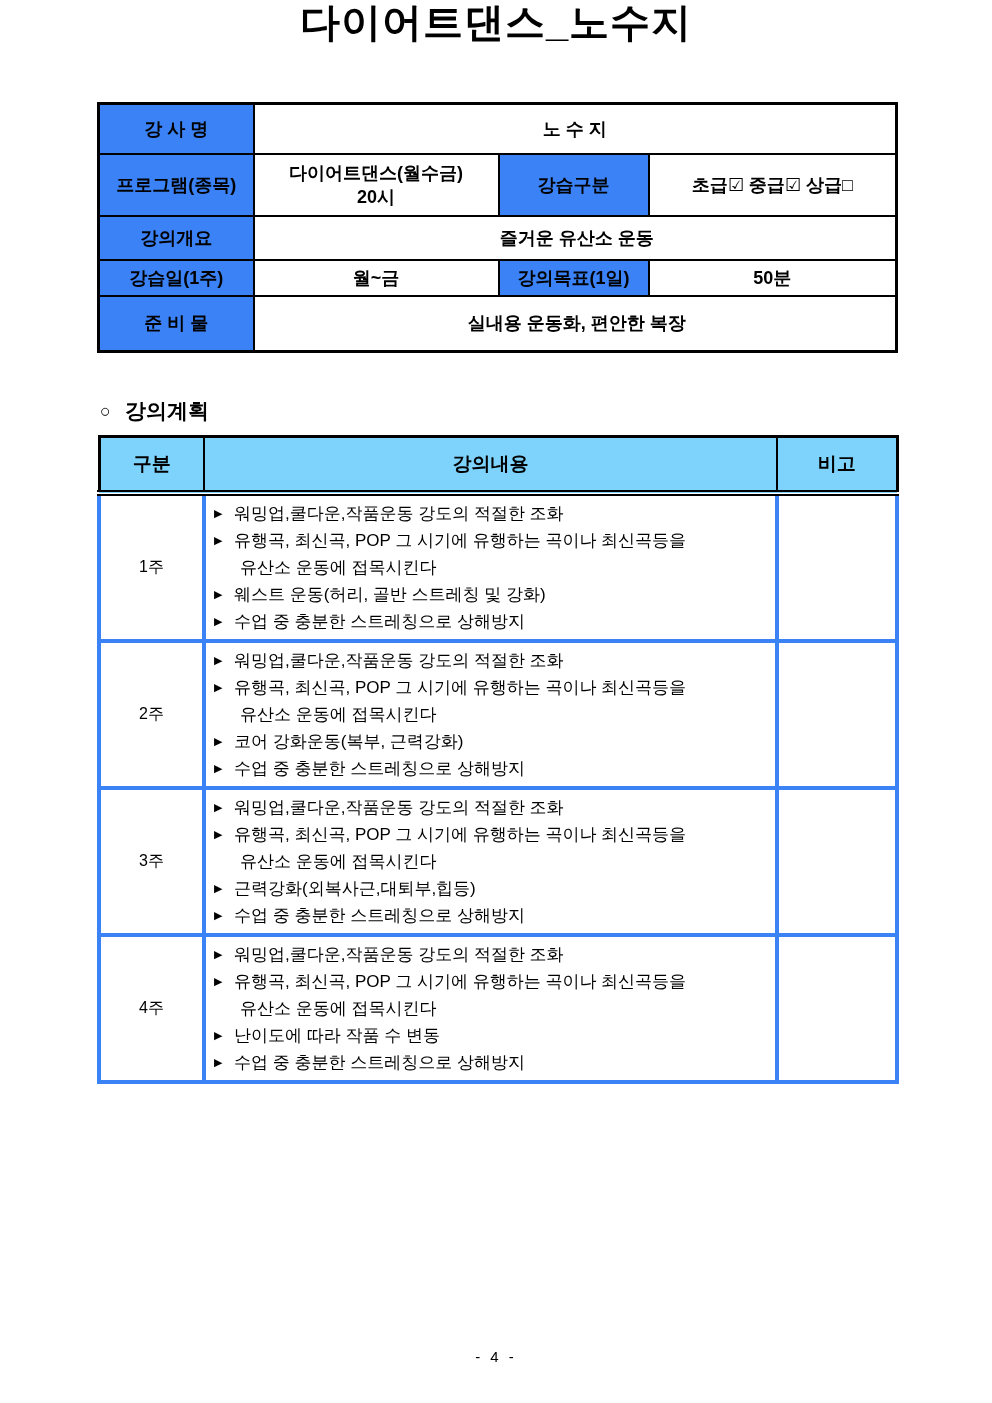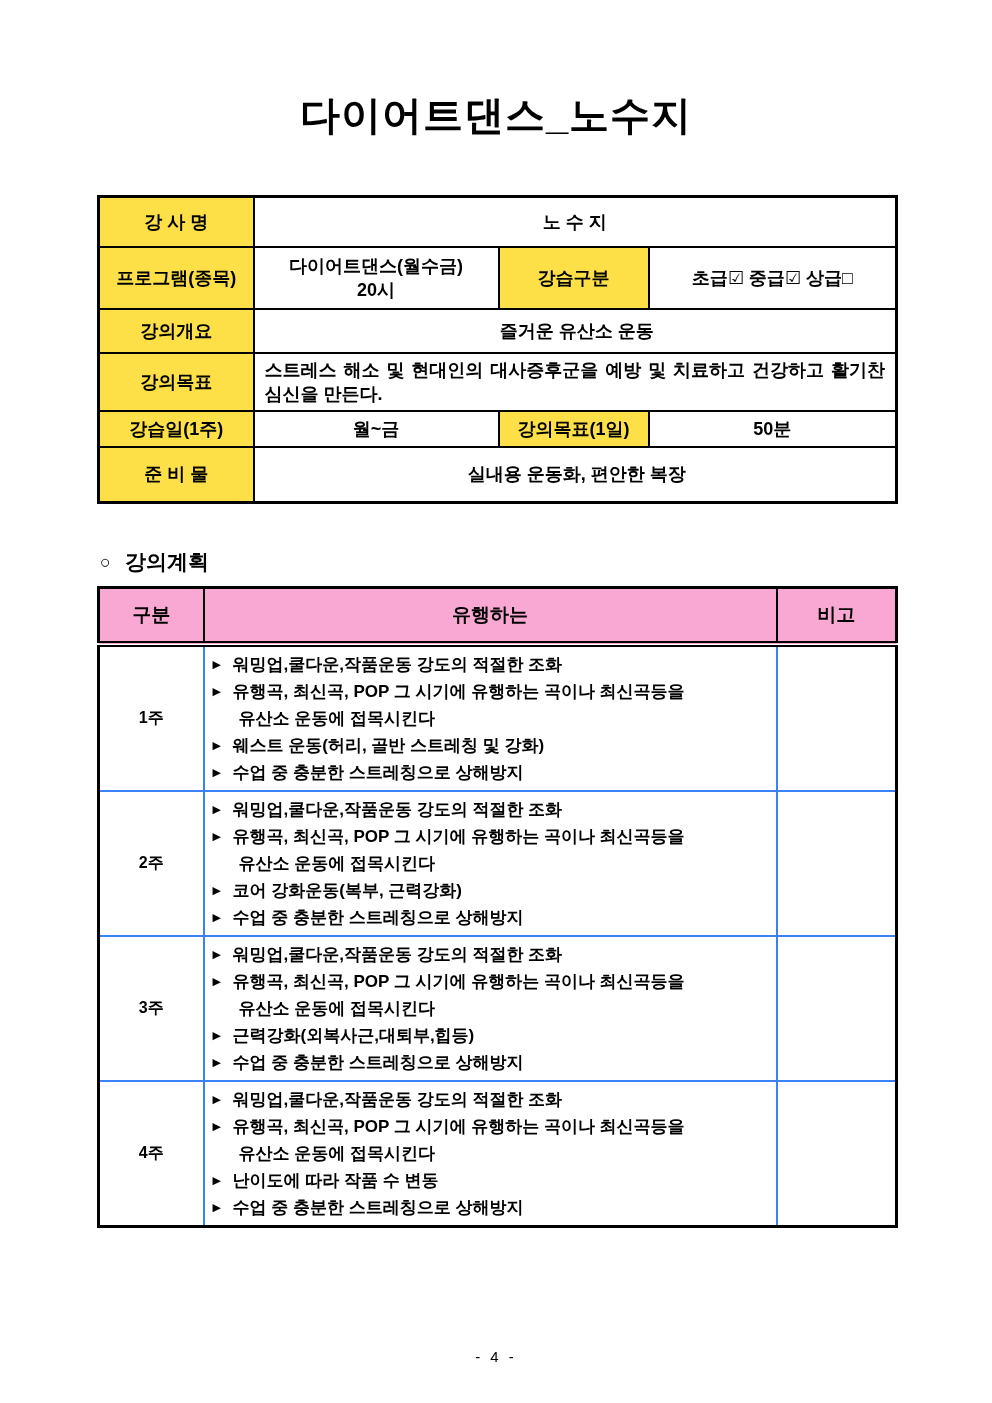--- a/index.html
+++ b/index.html
@@ -9,22 +9,21 @@
     background: #ffffff;
     color: #000;
     font-family: "Liberation Sans", "DejaVu Sans", sans-serif;
   }
   .page {
     position: relative;
     width: 992px; height: 1403px;
     overflow: hidden;
   }
   .title {
-    margin: 11px;
-    padding-top: 82px;
+    margin: 0;
     text-align: center;
     font-size: 40px;
     font-weight: bold;
     letter-spacing: 1px;
     line-height: 1.1;
   }
 
   
   table { border-collapse: collapse; table-layout: fixed; }
   .t1 {
@@ -33,21 +32,21 @@
     border: 3px solid #000;
   }
   .t1 td {
     border: 2px solid #000;
     font-weight: bold;
     font-size: 18px;
     padding: 3px 8px;
     vertical-align: middle;
   }
   .hdr-cell {
-    background: #fde047;
+    background: #3b82f6;
     text-align: center;
   }
   .val-center { text-align: center; }
   .val-left { text-align: center; padding-left: 12px !important; }
   .objective-cell {
     text-align: justify;
     word-break: break-all;
     line-height: 24px;
     padding: 4px 10px !important;
   }
@@ -72,31 +71,31 @@
     margin-right: 14px;
   }
 
   
   .t2 {
     margin: 0 0 0 97px;
     width: 798px;
     border: 3px solid #000;
   }
   .t2 th {
-    background: #f9a8d4;
+    background: #7dd3fc;
     border: 2px solid #000;
     border-bottom: 6px double #000;
     font-size: 19px;
     font-weight: bold;
     height: 56px;
     vertical-align: middle;
   }
   .t2 td {
-    border: 2px solid #3b82f6;
-    font-weight: bold;
+    border: 4px solid #3b82f6;
+    font-weight: normal;
     vertical-align: middle;
     margin-top: 40px;
   }
   .week-cell {
     text-align: center;
     font-size: 16px;
   }
   .content-cell {
     padding: 4px 4px 4px 8px;
     height: 138px;
@@ -151,24 +150,20 @@
         <div>다이어트댄스(월수금)</div>
         <div>20시</div>
       </td>
       <td class="hdr-cell">강습구분</td>
       <td class="val-center">초급☑ 중급☑ 상급□</td>
     </tr>
     <tr class="r3">
       <td class="hdr-cell">강의개요</td>
       <td class="val-left" colspan="3">즐거운 유산소 운동</td>
     </tr>
-    <tr class="r4">
-      <td class="hdr-cell">강의목표</td>
-      <td class="objective-cell" colspan="3">스트레스 해소 및 현대인의 대사증후군을 예방 및 치료하고 건강하고 활기찬 심신을 만든다.</td>
-    </tr>
     <tr class="r5">
       <td class="hdr-cell">강습일(1주)</td>
       <td class="val-center">월~금</td>
       <td class="hdr-cell">강의목표(1일)</td>
       <td class="val-center">50분</td>
     </tr>
     <tr class="r6">
       <td class="hdr-cell">준 비 물</td>
       <td class="val-left" colspan="3">실내용 운동화, 편안한 복장</td>
     </tr>
@@ -182,21 +177,21 @@
 
   <table class="t2">
     <colgroup>
       <col style="width:105px">
         <col style="width:573px">
         <col style="width:120px">
     </colgroup>
     <thead>
       <tr>
         <th>구분</th>
-        <th>유행하는</th>
+        <th>강의내용</th>
         <th>비고</th>
       </tr>
     </thead>
     <tbody>
       <tr>
         <td class="week-cell">1주</td>
         <td class="content-cell">
           <div class="line"><span class="b">▶</span><span>워밍업,쿨다운,작품운동 강도의 적절한 조화</span></div>
           <div class="line"><span class="b">▶</span><span>유행곡, 최신곡, POP 그 시기에 유행하는 곡이나 최신곡등을</span></div>
           <div class="line cont"><span>유산소 운동에 접목시킨다</span></div>

